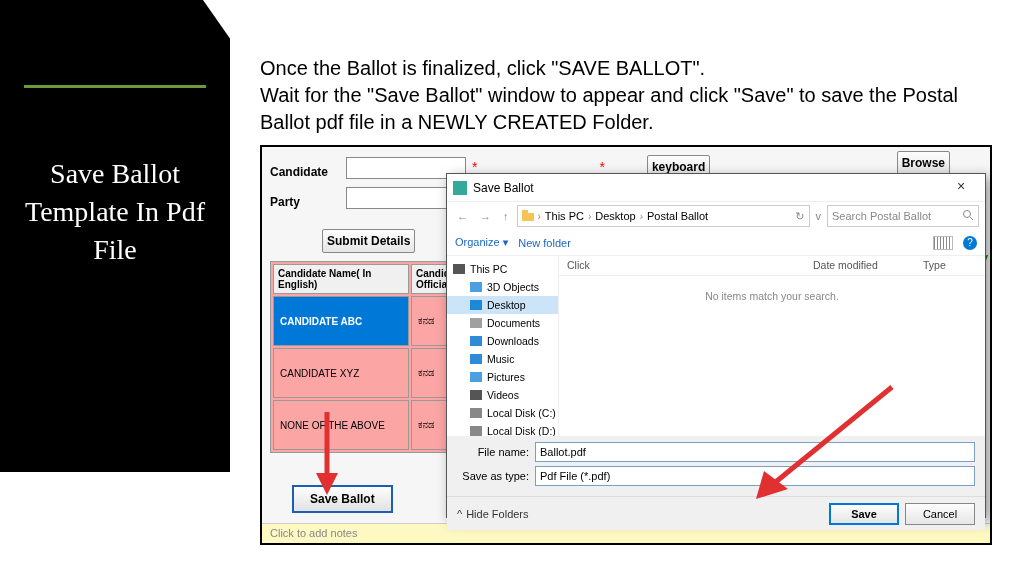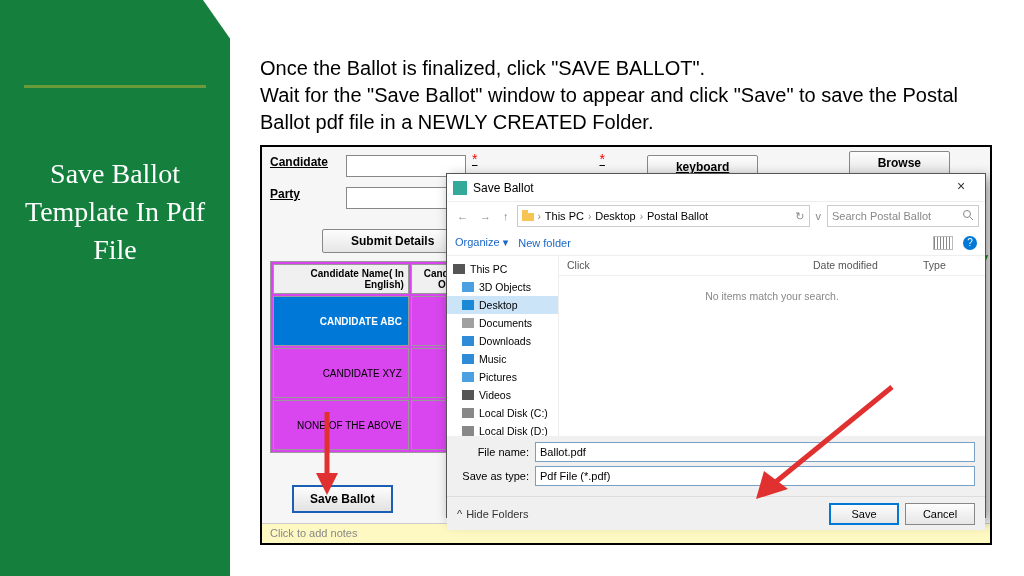--- a/index.html
+++ b/index.html
@@ -1,30 +1,30 @@
 <!DOCTYPE html>
 <html><head>
 <meta charset="utf-8">
 <style>
   * { box-sizing: border-box; margin: 0; padding: 0; }
   body { font-family: Arial, sans-serif; background: #fff; width: 1024px; height: 576px; overflow: hidden; position: relative; }
-  .sidebar { position: absolute; left: 0; top: 0; width: 230px; height: 576px; background: #15803d; }
+  .sidebar { position: absolute; left: 0; top: 0; width: 230px; height: 472px; background: #000000; }
   .sidebar-notch { position: absolute; right: -1px; top: 0; width: 28px; height: 40px; background: #fff; clip-path: polygon(100% 0, 100% 100%, 0 0); }
   .sidebar-divider { position: absolute; left: 24px; top: 85px; width: 182px; height: 3px; background: #6a9b3a; }
   .sidebar-title { position: absolute; left: 10px; top: 155px; width: 210px; color: #fff; font-family: Georgia, serif; font-size: 28px; line-height: 1.35; text-align: center; font-weight: 400; }
   .content { position: absolute; left: 260px; top: 55px; width: 740px; }
   .instructions { font-size: 20px; line-height: 1.35; color: #000; margin-bottom: 12px; width: 720px; }
   .shot-wrap { position: absolute; left: 260px; top: 145px; width: 732px; height: 400px; border: 2px solid #000; background: #f6f6f6; overflow: hidden; }
   .bg-form { position: absolute; inset: 0; font-size: 11px; color: #000; }
-  .bg-row { position: absolute; left: 8px; display: flex; align-items: flex-start; gap: 6px; text-decoration: underline; }
+  .bg-row { position: absolute; left: 8px; display: flex; align-items: flex-end; gap: 6px; }
   .bg-label { width: 70px; font-weight: bold; font-size: 12px; }
   .bg-input { height: 22px; border: 1px solid #888; background: #fff; }
   .bg-star { color: red; font-size: 14px; position: relative; top: -4px; }
-  .bg-btn { border: 1px solid #888; background: linear-gradient(#fdfdfd,#e6e6e6); padding: 4px 28px; font-size: 12px; font-weight: bold; border-radius: 2px; }
-  .bg-table { position: absolute; left: 8px; top: 114px; border: 1px solid #999; background: #d946ef; width: 210px; text-align: right; }
+  .bg-btn { border: 1px solid #888; background: linear-gradient(#fdfdfd,#e6e6e6); padding: 4px 4px; font-size: 12px; font-weight: bold; border-radius: 2px; }
+  .bg-table { position: absolute; left: 8px; top: 114px; border: 1px solid #999; background: #fca5a5; width: 210px; }
   .bg-th { border: 1px solid #999; background: #f0f0f0; font-size: 10px; font-weight: bold; padding: 3px 4px; }
   .bg-td { border: 1px solid #999; font-size: 10px; padding: 14px 6px; height: 50px; }
   .cell-blue { background: #0078d7; color: #fff; font-weight: bold; }
   .save-ballot-btn { position: absolute; left: 30px; bottom: 30px; border: 2px solid #1a5fb4; background: linear-gradient(#fdfdfd,#e2e2e2); padding: 5px 16px; font-weight: bold; font-size: 12px; }
   .notes-bar { position: absolute; left: 0; bottom: 0; width: 100%; height: 20px; background: #fef9c3; border-top: 1px solid #ccc; color: #888; font-size: 11px; padding: 3px 8px; }
   .dialog { position: absolute; left: 184px; top: 26px; width: 540px; height: 345px; background: #fff; border: 1px solid #555; box-shadow: 4px 4px 12px rgba(0,0,0,.4); font-size: 11px; }
   .dlg-title { display: flex; align-items: center; height: 28px; padding: 0 6px; background: #fff; border-bottom: 1px solid #eee; }
   .dlg-title-icon { width: 14px; height: 14px; margin-right: 6px; }
   .dlg-title-text { flex: 1; font-size: 12px; }
   .dlg-close { width: 36px; height: 20px; text-align: center; color: #333; font-size: 14px; cursor: pointer; }
@@ -36,36 +36,36 @@
   .search-box { width: 152px; height: 22px; border: 1px solid #ccc; padding: 0 20px 0 4px; color: #888; font-size: 11px; position: relative; display:flex; align-items:center; }
   .search-mag { position: absolute; right: 4px; top: 3px; width: 12px; height: 12px; }
   .dlg-tool { display: flex; align-items: center; height: 26px; padding: 0 8px; border-bottom: 1px solid #eee; gap: 10px; }
   .tool-link { color: #1a66c7; font-size: 11px; }
   .tool-right { margin-left: auto; display: flex; align-items: center; gap: 10px; }
   .view-icon { width: 20px; height: 14px; border: 1px solid #bbb; }
   .help-icon { width: 14px; height: 14px; border-radius: 50%; background: #0078d7; color: #fff; font-size: 10px; text-align: center; line-height: 14px; }
   .dlg-body { display: flex; height: 180px; }
   .nav-pane { width: 112px; border-right: 1px solid #eee; padding: 4px 0; overflow: hidden; }
   .nav-item { display: flex; align-items: center; height: 18px; padding: 0 6px; gap: 5px; font-size: 10.5px; white-space: nowrap; }
-  .nav-item.sub { padding-left: 15px; }
+  .nav-item.sub { padding-left: 23px; }
   .nav-item.sel { background: #cce4f7; }
   .ni-icon { width: 12px; height: 10px; flex: 0 0 12px; }
   .file-pane { flex: 1; }
   .file-head { display: flex; height: 20px; border-bottom: 1px solid #eee; color: #555; font-size: 10.5px; }
   .fh { padding: 3px 8px; }
   .no-items { text-align: center; color: #888; font-size: 10.5px; margin-top: 14px; }
   .dlg-fields { background: #f0f0f0; padding: 6px 10px; }
   .field-row { display: flex; align-items: center; margin-bottom: 4px; }
   .field-label { width: 78px; text-align: right; padding-right: 6px; font-size: 11px; }
   .field-inp { flex: 1; height: 20px; border: 1px solid #7a9fc5; background: #fff; padding: 0 4px; font-size: 11px; display:flex; align-items:center; }
   .dlg-foot { display: flex; align-items: center; height: 34px; padding: 0 10px; background: #f0f0f0; border-top: 1px solid #ddd; }
   .hide-folders { display: flex; align-items: center; gap: 4px; color: #333; font-size: 11px; }
   .dlg-actions { margin-left: auto; display: flex; gap: 6px; }
   .win-btn { width: 70px; height: 22px; border: 1px solid #888; background: linear-gradient(#fdfdfd,#e6e6e6); font-size: 11px; text-align: center; line-height: 20px; cursor: pointer; }
-  .win-btn.primary { border: 2px solid #0078d7; line-height: 18px; }
+  .win-btn.primary { border: 2px solid #0078d7; line-height: 18px; font-weight: bold; }
   .arrow { position: absolute; pointer-events: none; }
   .mand { position: absolute; right: 2px; top: 104px; color: #0a8a0a; font-weight: bold; font-size: 11px; }
 </style>
 </head>
 <body>
 
 <div class="sidebar">
   <div class="sidebar-notch"></div>
   <div class="sidebar-divider"></div>
   <div class="sidebar-title">Save Ballot Template In Pdf File</div>

